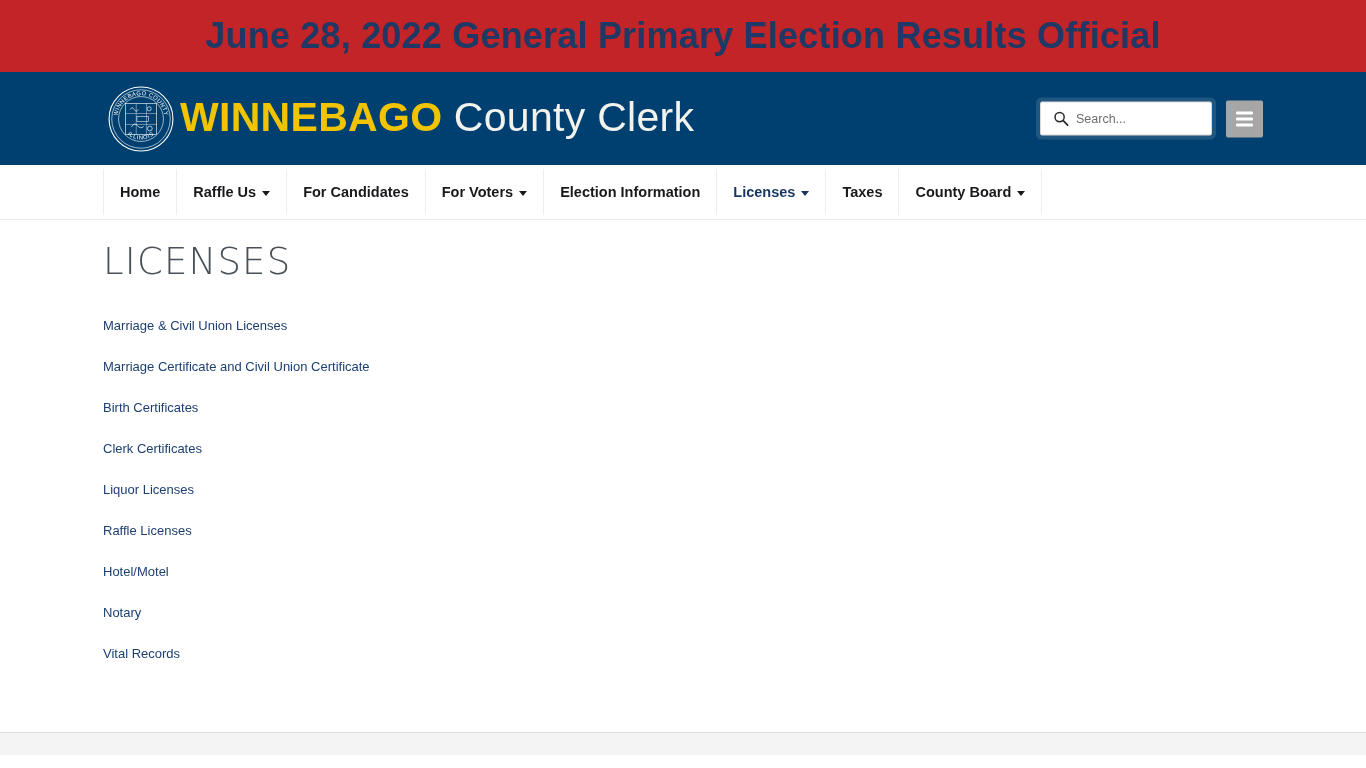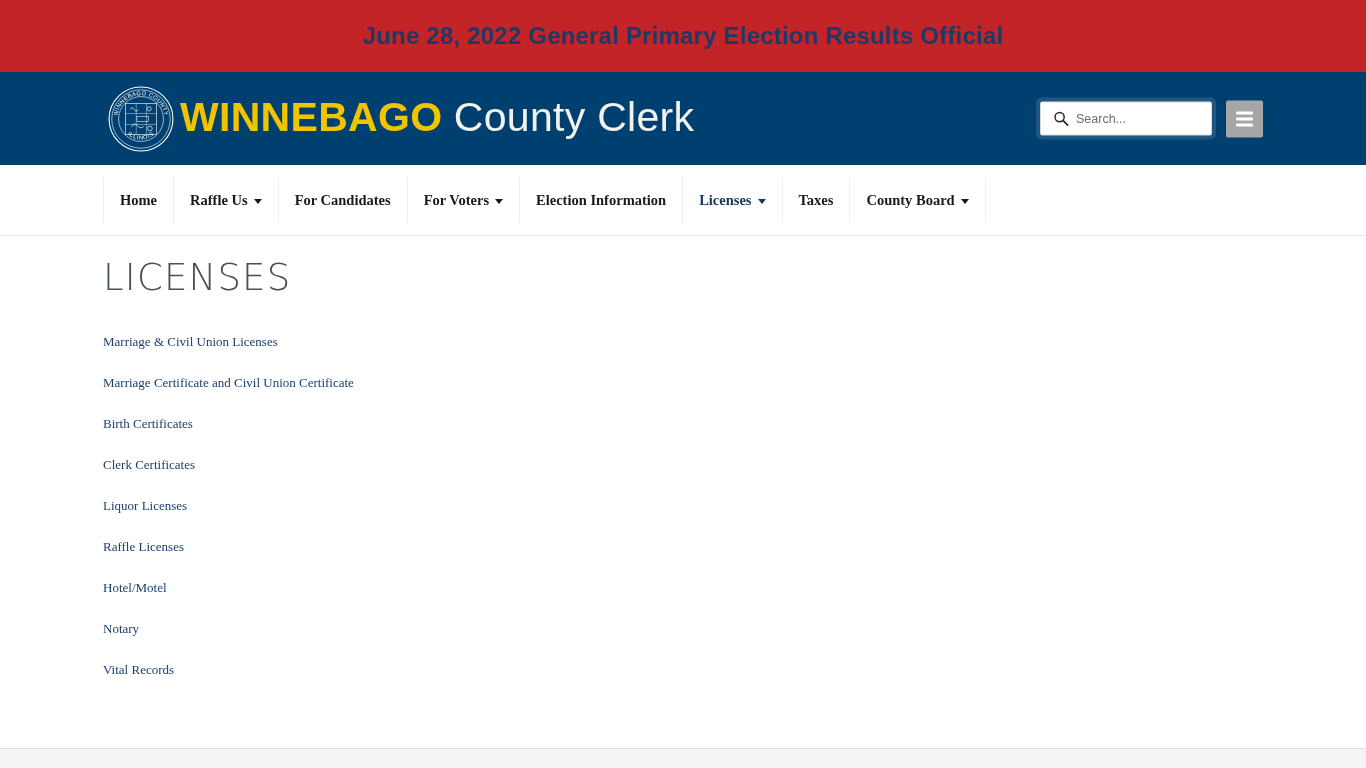--- a/index.html
+++ b/index.html
@@ -18,21 +18,21 @@
   
   .alert-banner {
     height: 72px;
     background: #c32427;
     display: flex;
     align-items: center;
     justify-content: center;
   }
   .alert-banner-text {
     color: #1f3864;
-    font-size: 24px;
+    font-size: 36px;
     font-weight: bold;
     letter-spacing: 0.2px;
     text-align: center;
     line-height: 1.1;
   }
 
   
   .site-header {
     height: 93px;
     background: #004070;
@@ -139,24 +139,23 @@
     border-radius: 1px;
   }
 
   
   .main-nav {
     background: #ffffff;
     border-bottom: 1px solid #eceae8;
   }
   .main-nav-inner {
     width: 1160px;
-    margin: 12px auto;
+    margin: 4px auto;
     display: flex;
     align-items: flex-start;
-    font-family: Liberation Serif, serif;
   }
   .nav-item {
     height: 46px;
     display: flex;
     align-items: center;
     gap: 6px;
     padding: 0 16px;
     font-size: 14.5px;
     font-weight: bold;
     color: #17191c;
@@ -205,21 +204,21 @@
     margin: 0;
     padding: 0;
   }
   .link-list li {
     margin-bottom: 23px;
   }
   .link-list a {
     font-size: 13px;
     color: #1c3f70;
     text-decoration: none;
-    font-family: Liberation Serif, serif;
+    font-family: Liberation Sans, sans-serif;
     cursor: pointer;
   }
 
   
   .site-footer {
     border-top: 1px solid #dcdcdc;
     background: #f4f4f4;
     height: 22px;
   }
   .footer-inner {

